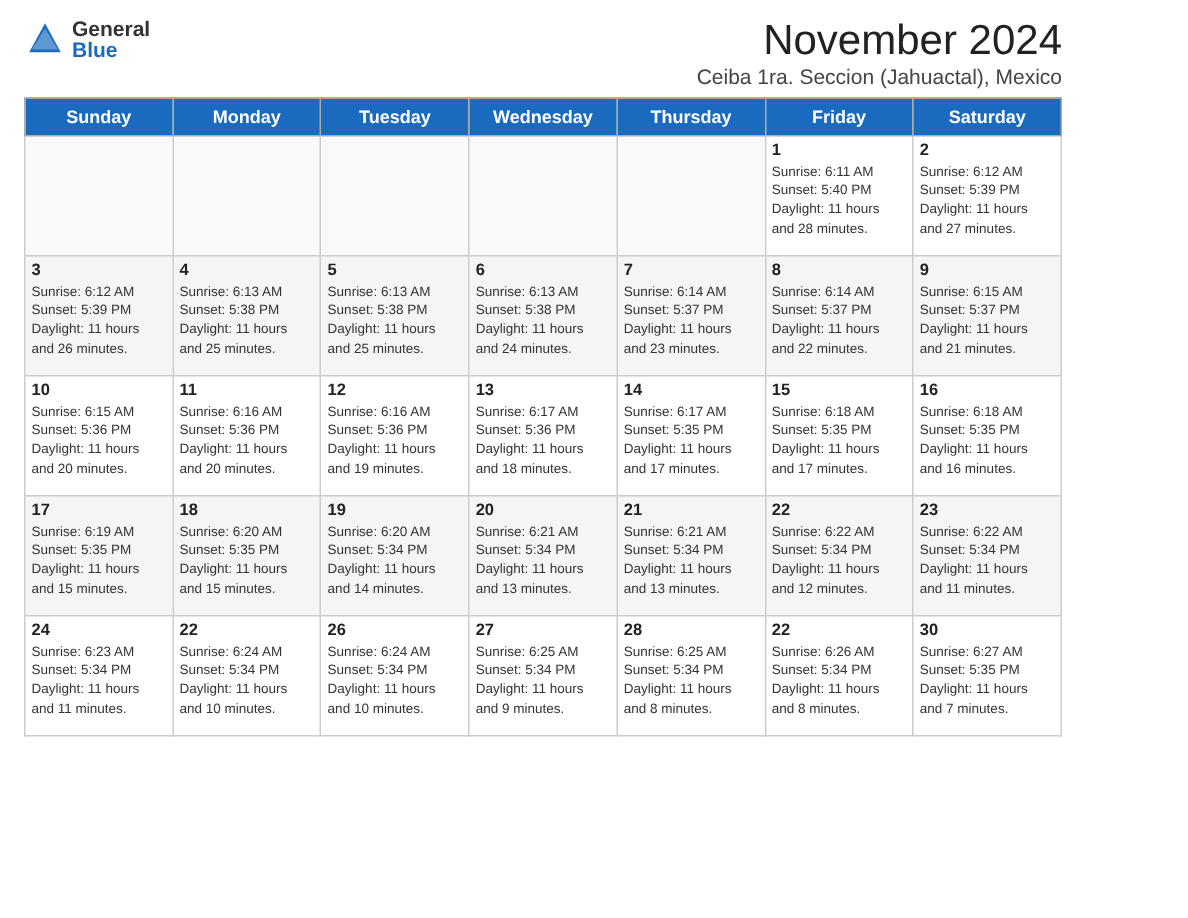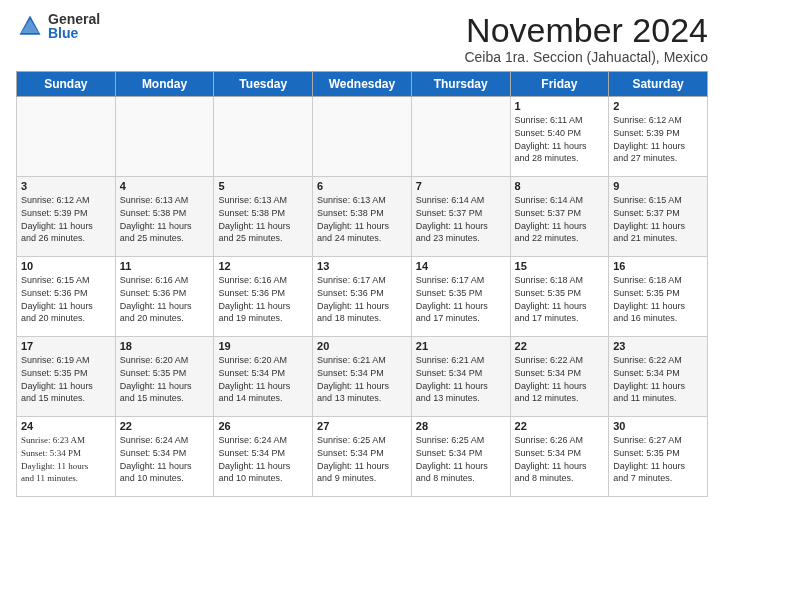--- a/index.html
+++ b/index.html
@@ -41,21 +41,21 @@
       color: #1a6abf;
     }
     .logo-icon {
       width: 28px;
       height: 28px;
     }
     .title-block {
       text-align: right;
     }
     .cal-title {
-      font-size: 34px;
+      font-size: 28px;
       font-weight: normal;
       color: #222;
       line-height: 1.1;
     }
     .cal-subtitle {
       font-size: 14px;
       color: #444;
       text-align: center;
     }
     table {
@@ -303,21 +303,21 @@
             <span class="day-num">23</span>
             <div class="day-info" style="white-space: pre-line;">Sunrise: 6:22 AM
 Sunset: 5:34 PM
 Daylight: 11 hours
 and 11 minutes.</div>
           </td>
         </tr>
         <tr>
           <td>
             <span class="day-num">24</span>
-            <div class="day-info" style="white-space: pre-line; font-family: Liberation Serif, serif;">Sunrise: 6:23 AM
+            <div class="day-info" style="white-space: pre-line;">Sunrise: 6:23 AM
 Sunset: 5:34 PM
 Daylight: 11 hours
 and 11 minutes.</div>
           </td>
           <td>
             <span class="day-num">22</span>
             <div class="day-info" style="white-space: pre-line;">Sunrise: 6:24 AM
 Sunset: 5:34 PM
 Daylight: 11 hours
 and 10 minutes.</div>

